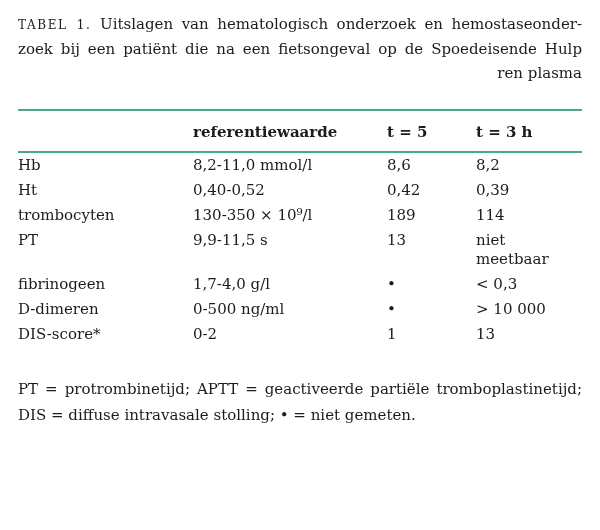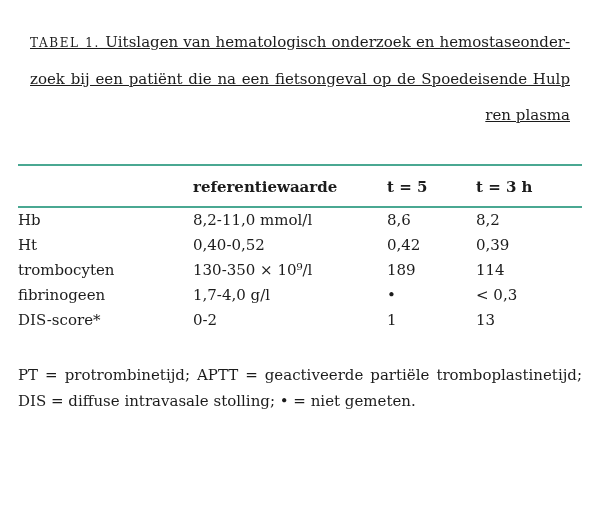--- a/index.html
+++ b/index.html
@@ -9,41 +9,40 @@
     height: 530px;
     padding: 12px 18px 0 18px;
     background: #ffffff;
     font-family: "DejaVu Serif", serif;
     color: #1c1c1c;
     overflow: hidden;
   }
   
   .caption {
     font-size: 15px;
-    line-height: 36px;
-    margin: 12px;
-    text-decoration: underline;
+    line-height: 24px;
+    margin: 0;
   }
   .jline {
     text-align: justify;
     text-align-last: justify;
   }
   .lastline {
     text-align: right;
   }
   .tbl-label {
     font-size: 12px;
     letter-spacing: 1.6px;
   }
   
   table.results {
     width: 564px;
     border-collapse: collapse;
     table-layout: fixed;
-    margin-top: 31px;
+    margin-top: 24px;
     border-top: 2px solid #4aa892;
     font-size: 15px;
   }
   table.results th {
     text-align: left;
     font-weight: bold;
     padding: 12px 0 9px 0;
     border-bottom: 2px solid #4aa892;
     line-height: 19px;
   }
@@ -100,24 +99,36 @@
         <td>0,42</td>
         <td>0,39</td>
       </tr>
       <tr>
         <td>trombocyten</td>
         <td>130-350 × 10⁹/l</td>
         <td>189</td>
         <td>114</td>
       </tr>
       <tr>
+        <td>PT</td>
+        <td>9,9-11,5 s</td>
+        <td>13</td>
+        <td>niet meetbaar</td>
+      </tr>
+      <tr>
         <td>fibrinogeen</td>
         <td>1,7-4,0 g/l</td>
         <td>•</td>
         <td>&lt; 0,3</td>
+      </tr>
+      <tr>
+        <td>D-dimeren</td>
+        <td>0-500 ng/ml</td>
+        <td>•</td>
+        <td>&gt; 10 000</td>
       </tr>
       <tr>
         <td>DIS-score*</td>
         <td>0-2</td>
         <td>1</td>
         <td>13</td>
       </tr>
     </tbody>
   </table>
 

